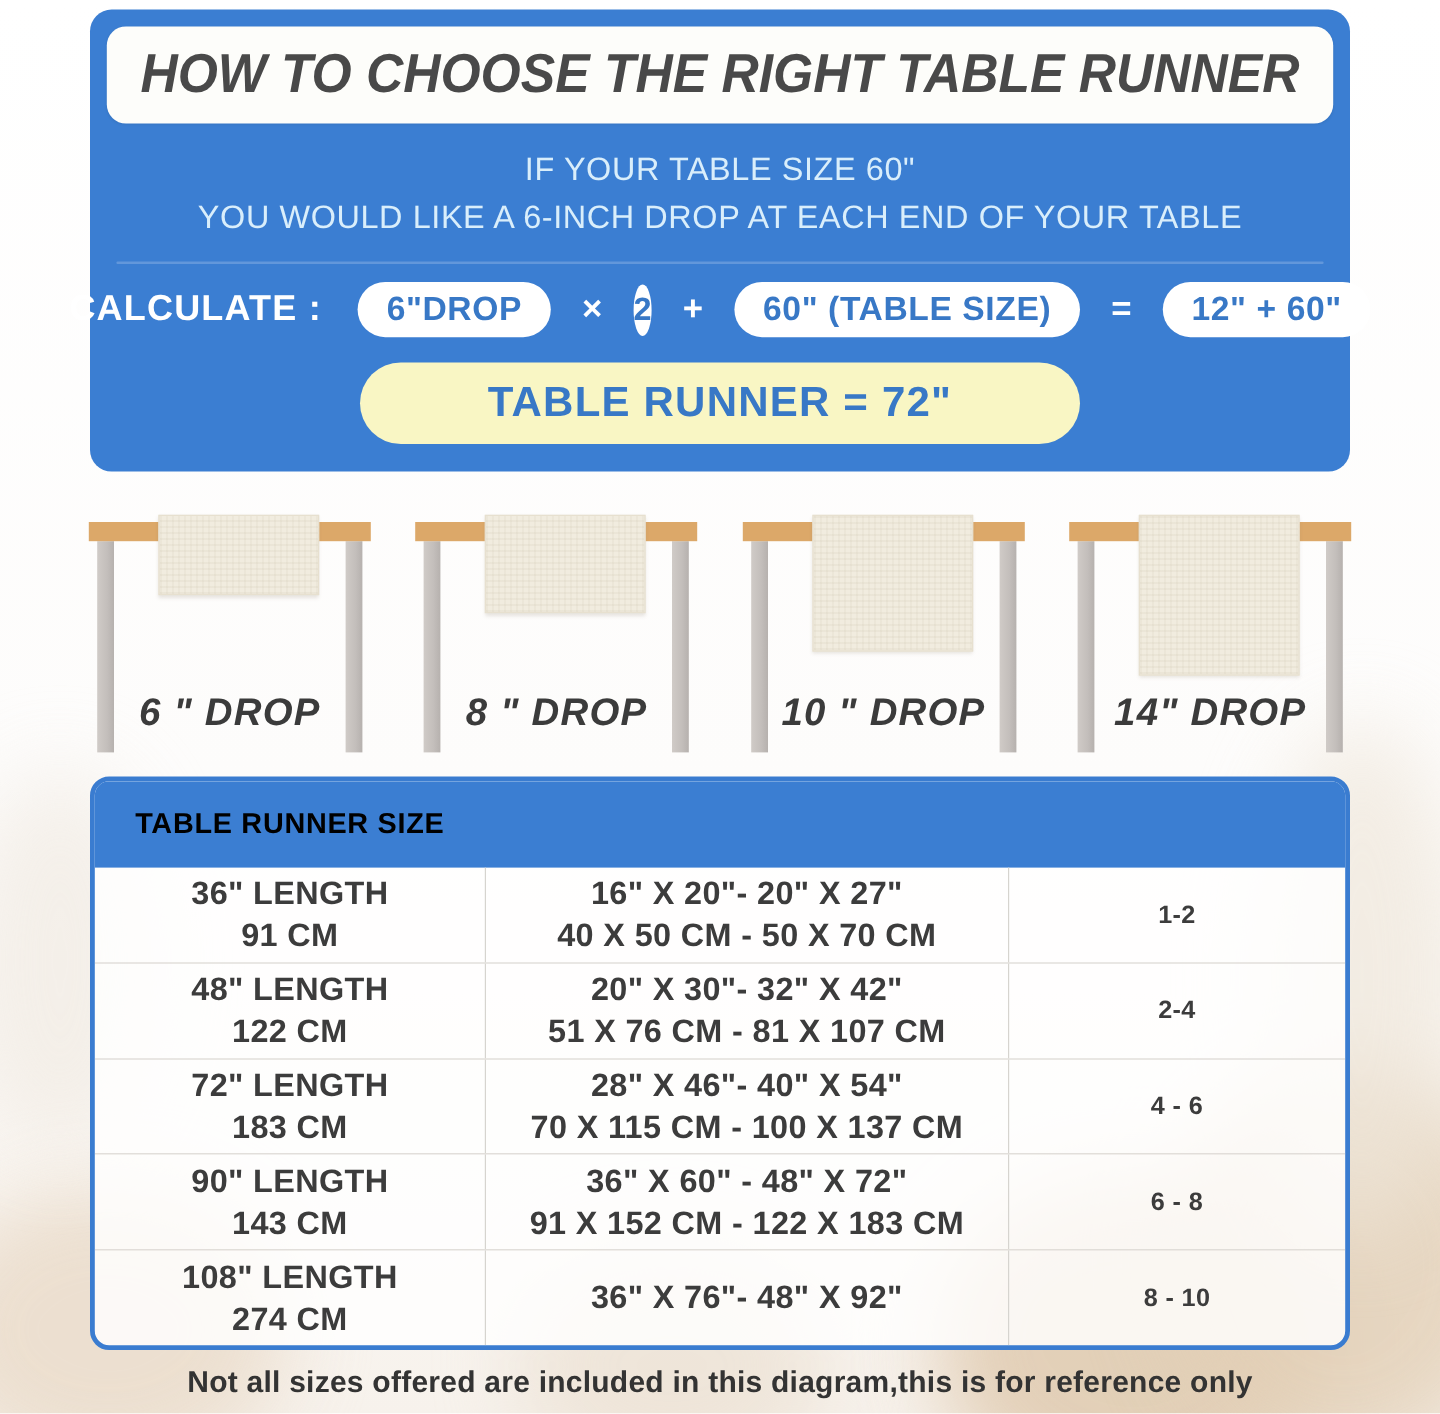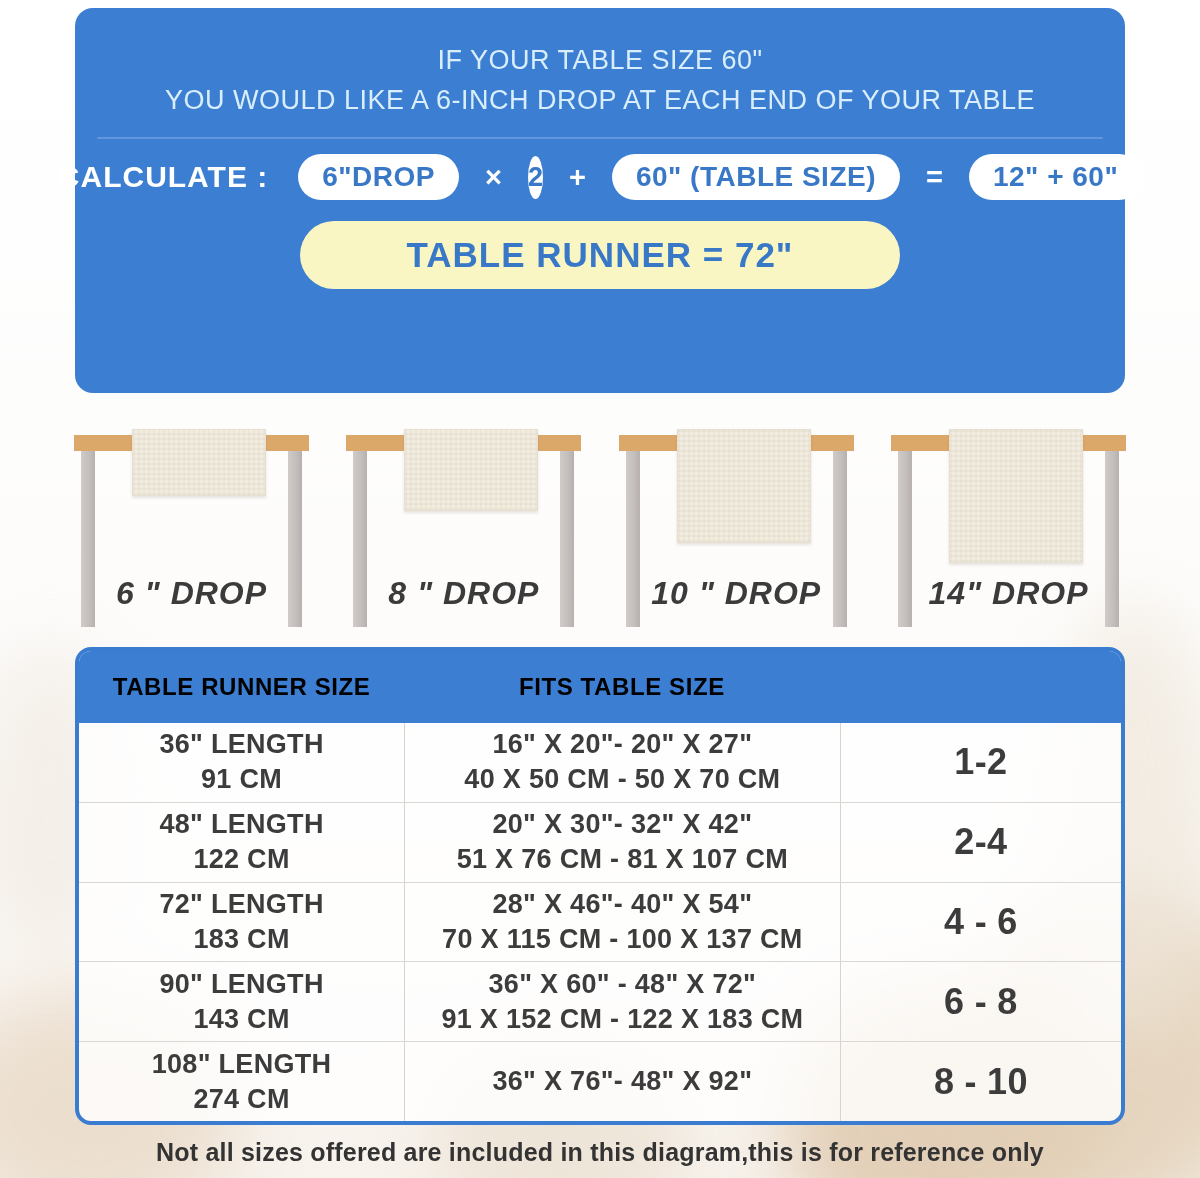--- a/index.html
+++ b/index.html
@@ -136,21 +136,21 @@
     flex:1;
     display:grid; grid-template-columns:31.2% 41.8% 27%;
   }
   .chart-row + .chart-row { border-top:1px solid #dbd8d3; }
   .cell {
     display:flex; flex-direction:column; justify-content:center; align-items:center;
     gap:2px; text-align:center;
   }
   .cell.mid, .cell.right { border-left:1px solid #d6d4cf; }
   .cell div { font-size:27px; font-weight:bold; color:#3c3c3c; line-height:1.22; letter-spacing:.3px; white-space:nowrap; }
-  .cell.right div { font-size:36px; }
+  .cell.right div { font-size:21px; }
 
   
   .footnote {
     margin-top:13px; text-align:center;
     font-size:25px; font-weight:bold; color:#333333; letter-spacing:.2px;
   }
 </style>
 </head>
 <body>
 
@@ -158,20 +158,23 @@
   <div class="bg-blob blob-a"></div>
   <div class="bg-blob blob-b"></div>
   <div class="bg-blob blob-c"></div>
   <div class="bg-blob blob-d"></div>
   <div class="bg-blob blob-e"></div>
   <div class="bg-blob blob-f"></div>
 
   <div class="content">
 
     <section class="top-panel">
+      <div class="title-box">
+        <h1>HOW TO CHOOSE THE RIGHT TABLE RUNNER</h1>
+      </div>
       <p class="sub line1">IF YOUR TABLE SIZE 60"</p>
       <p class="sub line2">YOU WOULD LIKE A 6-INCH DROP AT EACH END OF YOUR TABLE</p>
       <div class="panel-divider"></div>
 
       <div class="calc-row">
         <span class="calc-label">CALCULATE :</span>
         <span class="pill">6"DROP</span>
         <span class="op">×</span>
         <span class="circle">2</span>
         <span class="op">+</span>
@@ -212,21 +215,20 @@
         <div class="tabletop"></div>
         <div class="leg left"></div>
         <div class="leg right"></div>
         <div class="drop-label">14" DROP</div>
       </div>
     </section>
 
     <section class="size-panel">
       <div class="chart-header">
         <div class="th">TABLE RUNNER SIZE</div>
-        <div class="th">FITS TABLE SIZE</div>
       </div>
       <div class="chart-body">
 
         <div class="chart-row">
           <div class="cell">
             <div>36" LENGTH</div>
             <div>91 CM</div>
           </div>
           <div class="cell mid">
             <div>16" X 20"- 20" X 27"</div>

